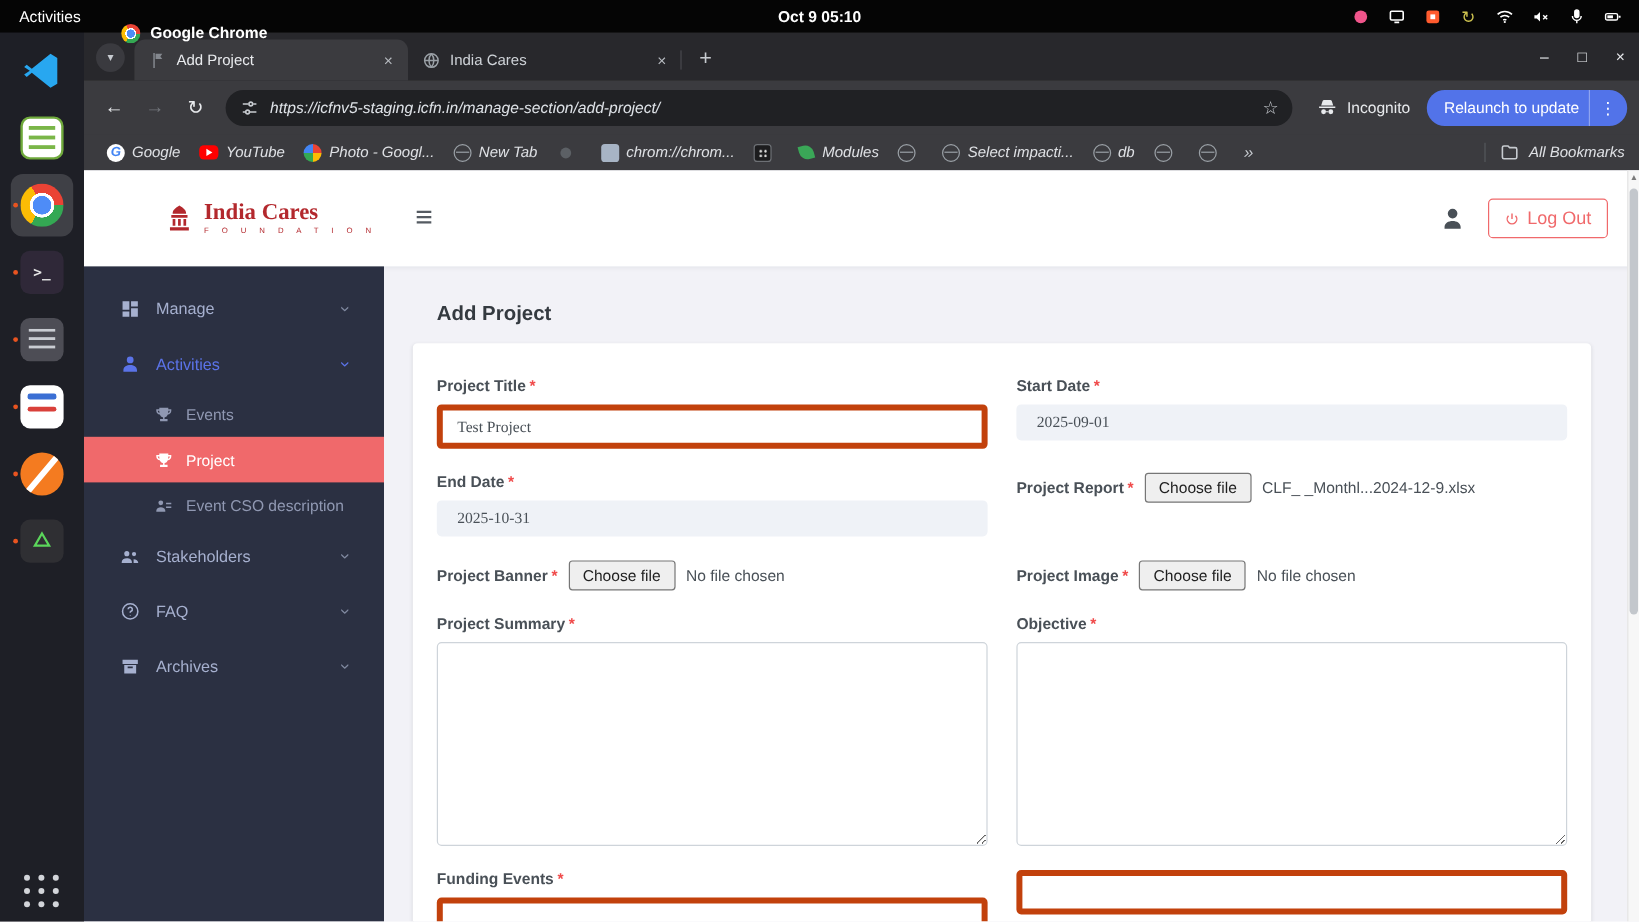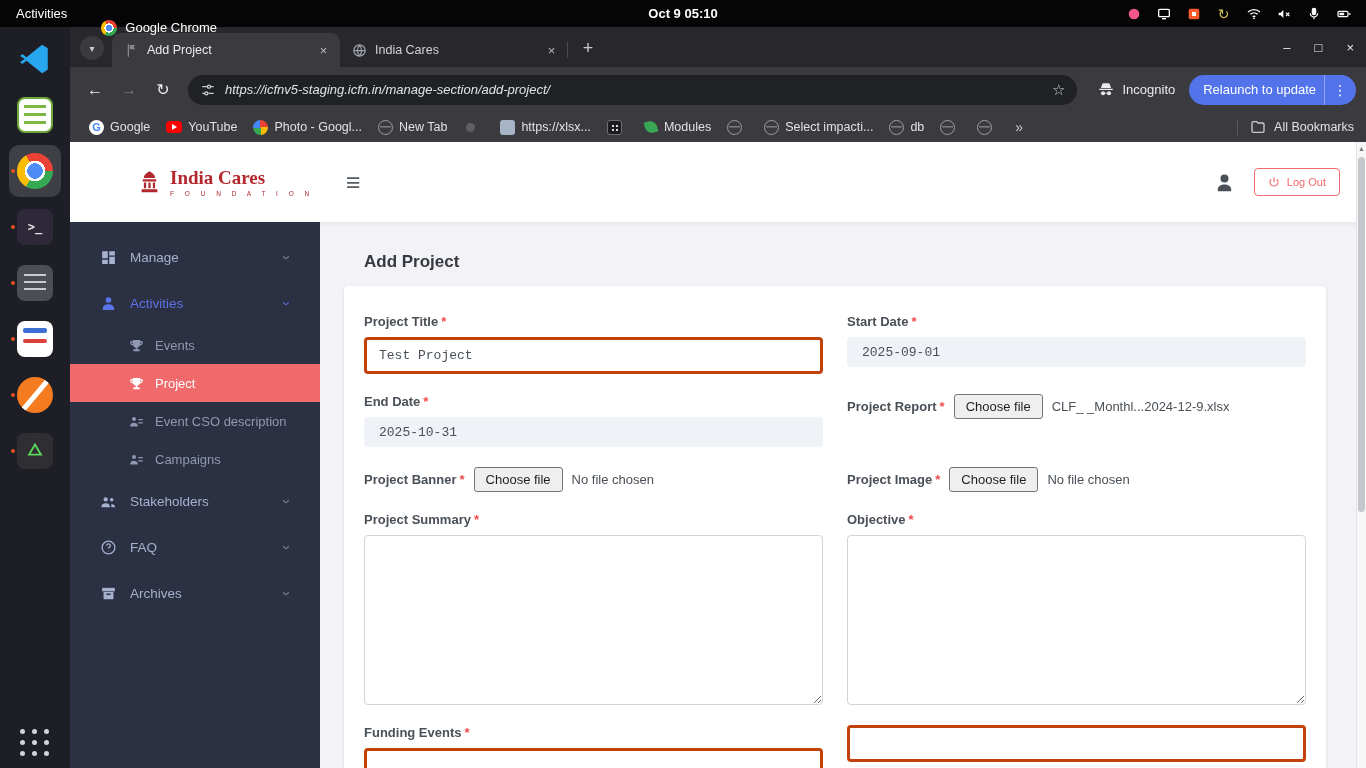--- a/index.html
+++ b/index.html
@@ -2,21 +2,21 @@
 <html><head>
 <meta charset="utf-8">
 <style>
   * { box-sizing: border-box; margin: 0; padding: 0; }
   html,body { width:1366px; height:768px; overflow:hidden; font-family:"Liberation Sans",sans-serif; background:#000; }
 
   
   .topbar { position:fixed; inset:0 0 auto 0; height:27px; background:#050505; color:#fff;
             display:flex; align-items:center; font-size:13px; z-index:50; }
   .tb-activities { padding:0 16px; }
-  .tb-app { display:flex; align-items:center; gap:8px; margin-left:18px; font-weight:400;margin-top:28px; }
+  .tb-app { display:flex; align-items:center; gap:8px; margin-left:18px; font-weight:700;margin-top:28px; }
   .tb-clock { position:absolute; left:50%; transform:translateX(-50%); font-weight:700; }
   .tray { margin-left:auto; display:flex; align-items:center; gap:13px; padding-right:14px; }
   .ticon { width:17px; height:17px; display:grid; place-items:center; }
   .ticon svg { width:16px; height:16px; }
   .glyph-update { color:#cdc24f; font-size:14px; line-height:1; }
 
   
   .dock { position:fixed; left:0; top:27px; bottom:0; width:70px; background:#1e1f26;
           display:flex; flex-direction:column; align-items:center; padding-top:4px; z-index:40; }
   .ditem { width:52px; height:52px; position:relative; display:grid; place-items:center; border-radius:10px; margin:2px 0; }
@@ -82,21 +82,21 @@
   .url { flex:1; color:#dfe3e8; font-size:13px; white-space:nowrap; overflow:hidden;font-style:italic; }
   .star { color:#c7cbd0; font-size:15px; cursor:pointer; flex:none; }
   .incog { display:flex; align-items:center; gap:7px; color:#e8eaed; font-size:13px; padding:0 10px; flex:none; }
   .incog svg { width:18px; height:18px; }
   .relaunch { height:30px; background:#5273e9; color:#fff; border-radius:15px; display:flex;
               align-items:center; font-size:13px; padding-left:14px; cursor:pointer; flex:none; }
   .relaunch .kebab { padding:0 9px 0 8px; margin-left:8px; border-left:1px solid rgba(255,255,255,.35);
                      font-size:14px; align-self:stretch; display:grid; place-items:center; }
 
   .bmbar { height:30px; background:#3b3b3f; display:flex; align-items:center; padding:0 12px;
-           font-size:12.5px; color:#dfe1e5; gap:2px; }
+           font-size:12.5px; color:#dfe1e5; gap:2px;font-style:italic; }
   .bm { display:flex; align-items:center; gap:6px; padding:3px 7px; border-radius:7px; cursor:pointer; white-space:nowrap; }
   .bi { width:15px; height:15px; flex:none; display:inline-block; }
   .bi-g { background:#fff; border-radius:50%; color:#4285f4; font-weight:700; font-size:11px;
           display:grid; place-items:center; }
   .bi-g::after { content:"G"; }
   .bi-yt { background:#f00; border-radius:4px; width:16px; height:12px; position:relative; }
   .bi-yt::after { content:""; position:absolute; left:6px; top:3px; border-left:5px solid #fff;
                   border-top:3px solid transparent; border-bottom:3px solid transparent; }
   .bi-photos { border-radius:50%; background:conic-gradient(#ea4335 0 25%,#fbbc05 0 50%,#34a853 0 75%,#4285f4 0 100%); }
   .bi-globe { border-radius:50%; border:1.5px solid #9aa0a6; position:relative; }
@@ -120,21 +120,21 @@
   .logo svg { width:27px; height:27px; }
   .logo .n { font-family:"Liberation Serif",serif; font-weight:700; font-size:19px; color:#b3282d; line-height:1.05; }
   .logo .tag { font-size:6.5px; letter-spacing:4.5px; color:#b3282d; margin-top:2px; }
   .burger { position:absolute; left:276px; top:50%; transform:translateY(-50%); font-size:25px;
             color:#555b62; cursor:pointer; line-height:1; }
   .hdr-right { position:absolute; right:26px; top:50%; transform:translateY(-50%); display:flex;
                align-items:center; gap:18px; }
   .usericon { color:#495057; cursor:pointer; width:23px; height:23px; }
   .usericon svg { width:23px; height:23px; }
   .logout { display:flex; align-items:center; gap:7px; border:1px solid #f0696b; color:#f0696b;
-            background:#fff; border-radius:4px; padding:7px 13px; font-size:11px; cursor:pointer;
+            background:#fff; border-radius:4px; padding:7px 13px; font-size:15px; cursor:pointer;
             font-family:inherit; }
   .logout svg { width:12px; height:12px; }
 
   .pagebody { position:absolute; left:0; right:0; top:80px; bottom:0; }
   .sidebar { position:absolute; left:0; top:0; bottom:0; width:250px; background:#2b3042; padding-top:12px; }
   .mi { height:46px; display:flex; align-items:center; padding:0 30px 0 30px; color:#a6b0cf;
         font-size:13.5px; cursor:pointer; }
   .mi svg { width:17px; height:17px; margin-right:13px; flex:none; }
   .mi .t { flex:1; }
   .chev { color:#8089a0; font-size:15px; transform:rotate(90deg); }
@@ -144,22 +144,22 @@
   .sub svg { width:15px; height:15px; margin-right:11px; flex:none; }
   .sub.active { background:#f0696b; color:#fff; }
 
   .main { position:absolute; left:250px; right:10px; top:0; bottom:0; padding:30px 30px 0 24px; overflow:hidden; }
   .pagetitle { font-size:17px; font-weight:700; color:#343a40; margin-left:20px; }
   .card { background:#fff; border-radius:4px; margin-top:14px; padding:28px 20px 40px;
           box-shadow:0 1px 3px rgba(56,65,74,.12); min-height:700px; }
   .grid { display:grid; grid-template-columns:1fr 1fr; column-gap:24px; row-gap:20px; }
   .lbl { font-size:13px; font-weight:700; color:#495057; margin-bottom:8px; }
   .req { color:#f04a4a; margin-left:3px; }
-  .input { width:100%; height:37px; border:3px solid #c2410c; border-radius:4px; padding:0 12px;
-           font-size:13px; color:#495057; background:#fff; outline:none; font-family:Liberation Mono, monospace; }
+  .input { width:100%; height:37px; border:5px solid #c2410c; border-radius:4px; padding:0 12px;
+           font-size:13px; color:#495057; background:#fff; outline:none; font-family:Liberation Serif, serif; }
   .input.bg { background:#eff2f7; border-color:#eff2f7; height:30px; }
   .ta { width:100%; height:170px; border:1px solid #ced4da; border-radius:4px; padding:8px 12px;
         font:13px "Liberation Sans",sans-serif; color:#495057; resize:both; outline:none; display:block; }
   .filerow { display:flex; align-items:center; gap:9px; font-size:13px; color:#495057; white-space:nowrap; }
   .flabel { font-weight:600; }
   .choose { font:13px "Liberation Sans",sans-serif; padding:4px 11px; background:#efefef;
             border:1px solid #767676; border-radius:3px; color:#1f1f1f; cursor:pointer; }
   .fname { color:#495057; overflow:hidden; text-overflow:ellipsis; }
 
   .sb { position:absolute; right:0; top:0; bottom:0; width:10px; background:#f7f7f7; border-left:1px solid #e4e4e4; }
@@ -355,21 +355,21 @@
     <div class="bm">
         <span class="bi bi-globe"></span>
         <span>New Tab</span>
       </div>
     <div class="bm">
         <span class="bi bi-dim"></span>
         <span></span>
       </div>
     <div class="bm">
         <span class="bi bi-page"></span>
-        <span>https://xlsx...</span>
+        <span>chrom://chrom...</span>
       </div>
     <div class="bm">
         <span class="bi bi-kb"></span>
         <span></span>
       </div>
     <div class="bm">
         <span class="bi bi-leaf"></span>
         <span>Modules</span>
       </div>
     <div class="bm">
@@ -460,28 +460,20 @@
           <span>Project</span>
         </div>
         <div class="sub">
           <svg viewBox="0 0 24 24" fill="currentColor">
               <circle cx="8" cy="8" r="3.2"></circle>
               <path d="M2 19c0-3.3 2.7-5 6-5s6 1.7 6 5v1H2z"></path>
               <path d="M15 8h7v2h-7zM15 13h7v2h-7z"></path>
             </svg>
           <span>Event CSO description</span>
         </div>
-        <div class="sub">
-          <svg viewBox="0 0 24 24" fill="currentColor">
-              <circle cx="8" cy="8" r="3.2"></circle>
-              <path d="M2 19c0-3.3 2.7-5 6-5s6 1.7 6 5v1H2z"></path>
-              <path d="M15 8h7v2h-7zM15 13h7v2h-7z"></path>
-            </svg>
-          <span>Campaigns</span>
-        </div>
         <div class="mi">
           <svg viewBox="0 0 24 24" fill="currentColor">
               <circle cx="8" cy="9" r="3"></circle>
               <circle cx="16.5" cy="9.5" r="2.5"></circle>
               <path d="M2 19c0-3 2.7-4.7 6-4.7s6 1.7 6 4.7v1H2zM16 15.5c3 .2 5.5 1.7 5.5 4.5H16z"></path>
             </svg>
           <span class="t">Stakeholders</span>
           <span class="chev">›</span>
         </div>
         <div class="mi">

